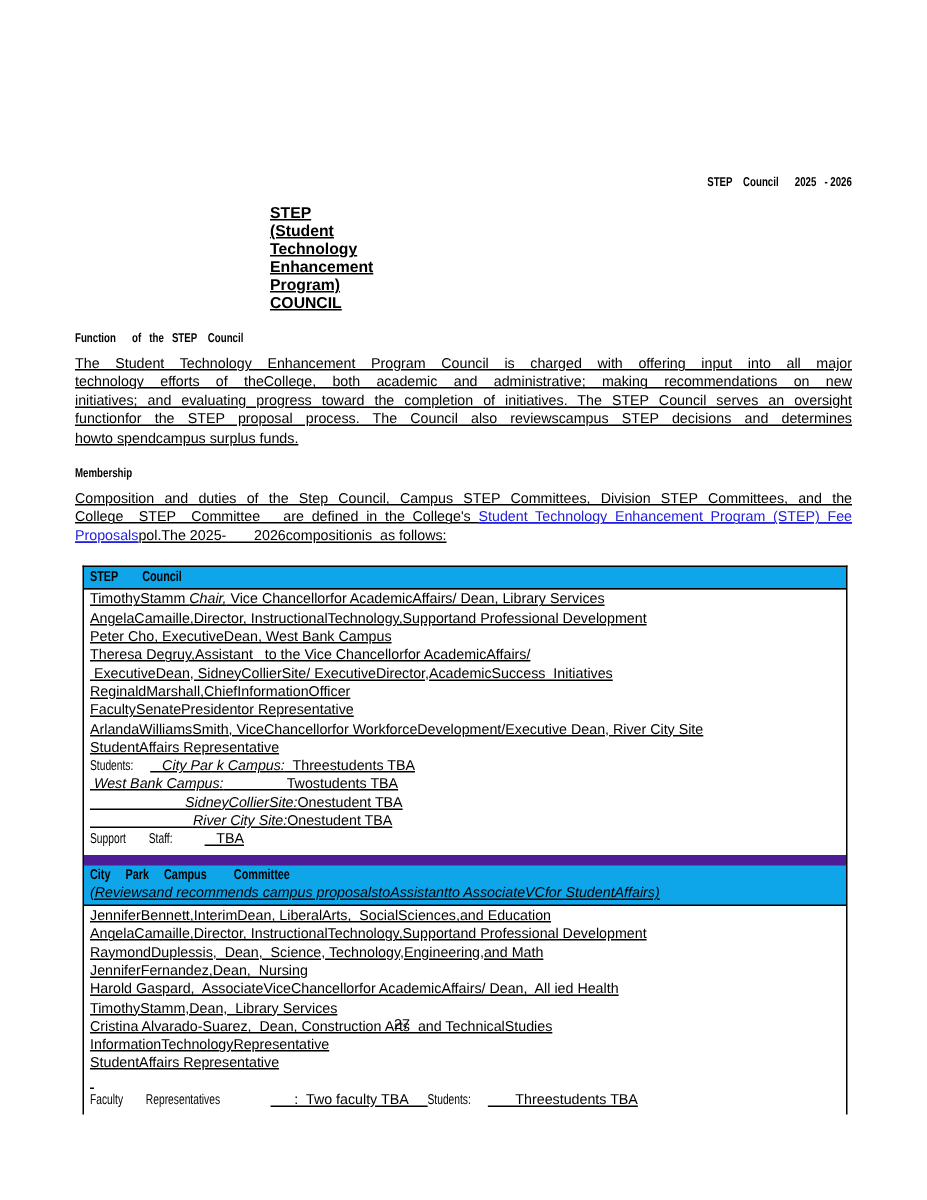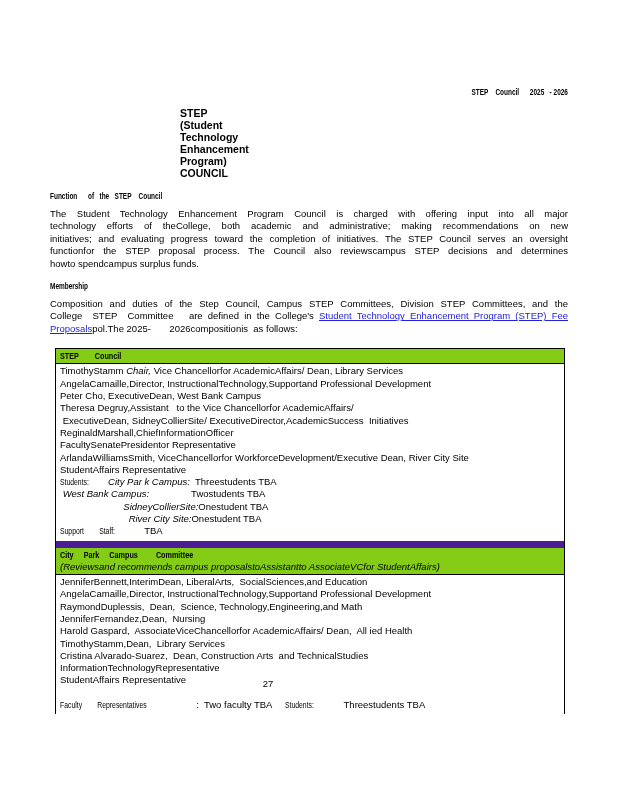--- a/index.html
+++ b/index.html
@@ -1,34 +1,34 @@
 <!DOCTYPE html>
 <html><head>
 <meta charset="utf-8">
 <style>
   html,body{margin:0;padding:0;background:#ffffff;}
   .page{
     position:relative;width:618px;height:800px;background:#ffffff;
     font-family:"Liberation Sans",sans-serif;color:#000;overflow:hidden;
   }
-  .content{position:absolute;left:50px;top:87px;width:518px;}
+  .content{position:absolute;left:50px;top:116px;width:518px;text-decoration:underline;}
   .pre{white-space:pre-wrap;}
   .narrow-b{display:inline-block;transform:scaleX(.76);transform-origin:0 60%;font-weight:700;white-space:pre;}
   .hdr-right{text-align:right;font-size:8.5px;height:11px;}
   .hdr-right .narrow-b{transform-origin:100% 60%;}
   .title-row{margin-left:130px;width:390px;display:flex;justify-content:space-between;
     font-weight:700;font-size:10.5px;margin-top:9px;flex-direction:column;}
   .fn-heading{margin-top:12px;font-size:8.5px;height:11px;}
   .para{font-size:9.5px;line-height:12.4px;margin-top:6px;}
   .jl{text-align:justify;text-align-last:justify;}
   .membership-heading{margin-top:11px;font-size:8.5px;height:11px;}
   .doc-link{color:#2222dd;text-decoration:underline;cursor:pointer;}
   
   .doc-table{margin-left:5px;margin-top:13px;width:508px;border:1px solid #000;border-bottom:none;}
-  .thead{background:#84cc16;padding:1px 4px 1px 4px;font-size:9.5px;line-height:12.2px;}
+  .thead{background:#0ea5e9;padding:1px 4px 1px 4px;font-size:9.5px;line-height:12.2px;}
   .thead.second{border-top:7px solid #4c1d95;border-bottom:1px solid #000;}
   .thead.first{border-bottom:1px solid #000;}
   .th-sub{font-style:italic;font-size:9.5px;line-height:12.2px;white-space:pre-wrap;}
   .tbody{padding:1px 4px 3px 4px;}
   .trow{font-size:9.5px;line-height:12.3px;min-height:12.3px;white-space:pre-wrap;}
   .seg-p{white-space:pre-wrap;}
   .seg-i{font-style:italic;white-space:pre-wrap;}
   .seg-n{display:inline-block;transform:scaleX(.72);transform-origin:0 60%;white-space:pre;}
   .page-number{position:absolute;left:16px;top:678px;width:504px;text-align:center;font-size:9.5px;}
 </style>

